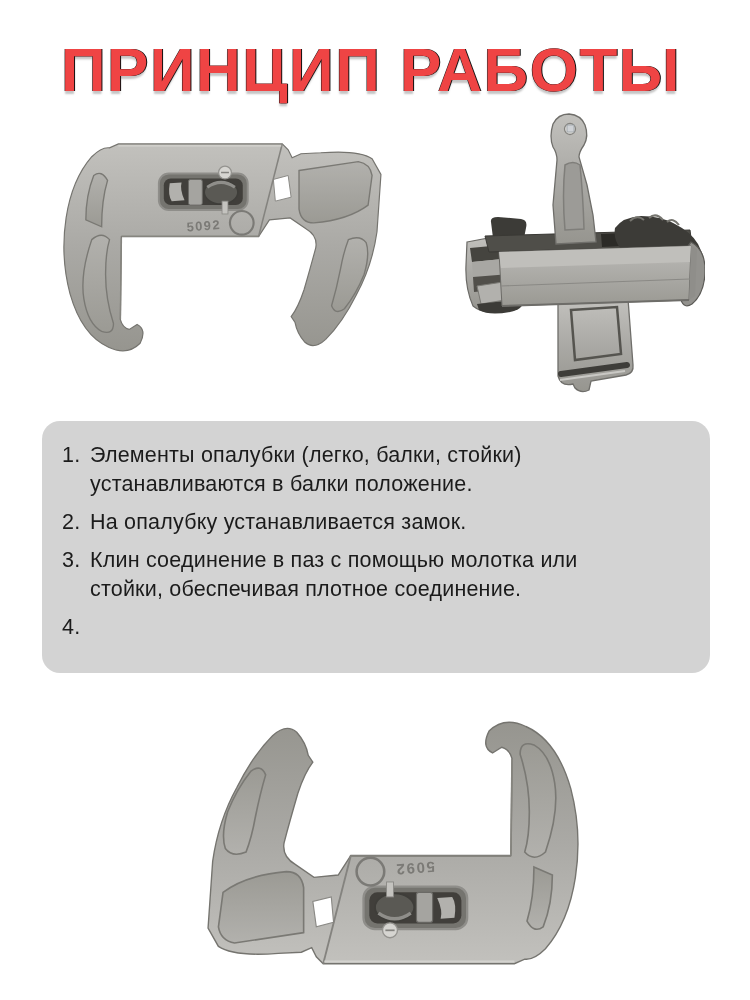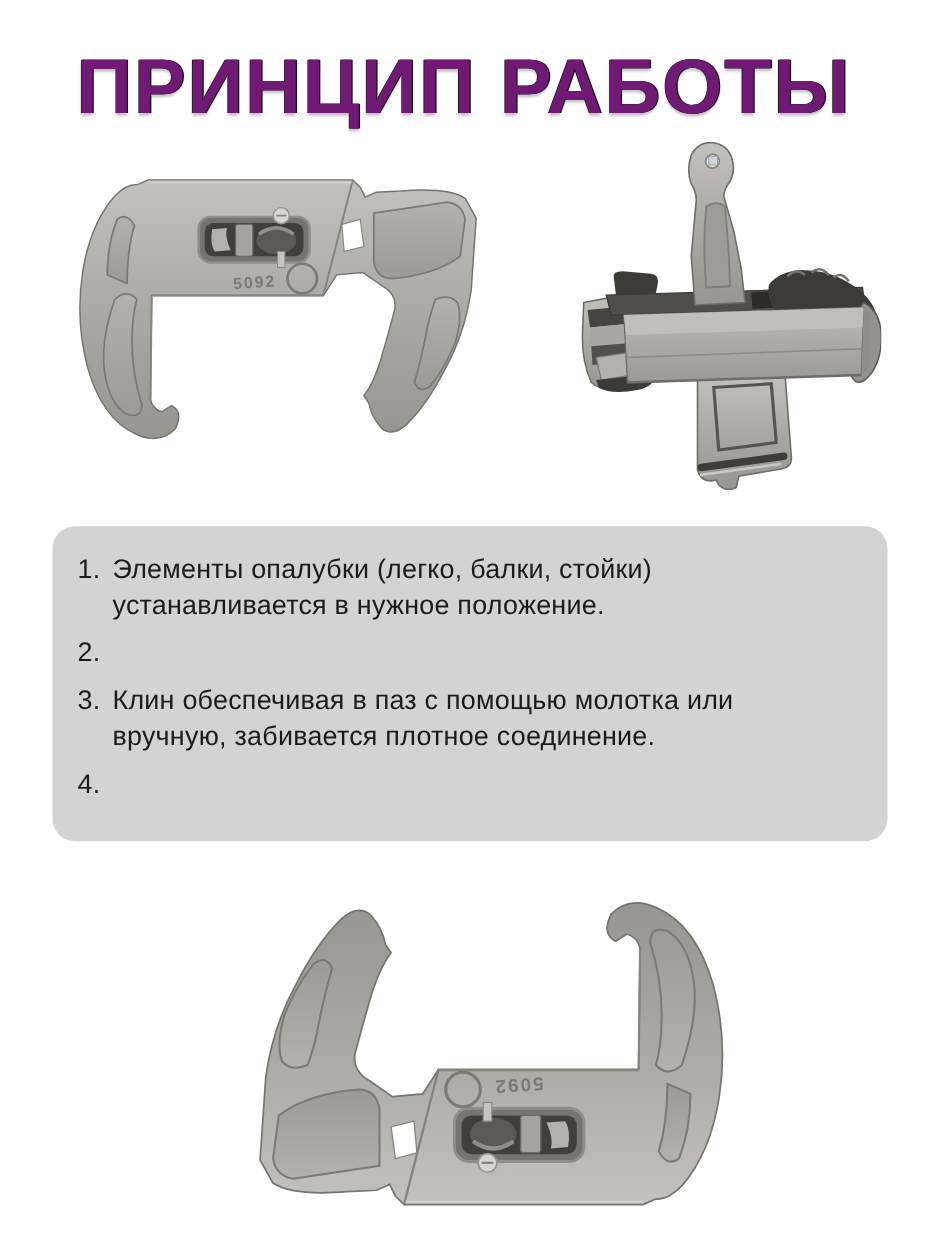--- a/index.html
+++ b/index.html
@@ -10,21 +10,21 @@
   }
   .canvas{
     position:relative;width:750px;height:1000px;
     background:#ffffff;overflow:hidden;
   }
   .title{
     position:absolute;top:34px;left:0;width:742px;
     text-align:center;
     font-size:62px;font-weight:900;
     letter-spacing:1.5px;
-    color:#701a75;
+    color:#ef4444;
     text-shadow:1px 0 0 #131313,-0.5px 0 0 #131313,0 3px 2px rgba(110,110,110,.4);
     white-space:nowrap;
   }
   .fig{position:absolute;}
   .fig-front-top{left:62px;top:136px;width:326px;height:227px;}
   .fig-side{left:465px;top:110px;width:240px;height:292px;}
   .fig-front-bottom{left:200px;top:708px;width:380px;height:265px;}
   .steps-panel{
     position:absolute;left:42px;top:421px;width:668px;height:252px;
     background:#d3d3d3;border-radius:18px;
@@ -140,31 +140,35 @@
     <path d="M36,176 L225,169" fill="none" stroke="#8a8985" stroke-width="1.2"></path>
     <path d="M226,136 L232,139 L230,186 L224,190 Z" fill="#8f8e8a"></path>
     <path d="M37,196 L224,190" fill="none" stroke="#6e6d69" stroke-width="2"></path>
   </svg>
 
   <div class="steps-panel">
     <div class="step">
       <span class="num">1.</span>
       <span class="txt">
         <span class="line">Элементы опалубки (легко, балки, стойки)</span>
-        <span class="line">устанавливается в нужное положение.</span>
+        <span class="line">устанавливаются в балки положение.</span>
       </span>
     </div>
     <div class="step">
       <span class="num">2.</span>
+      <span class="txt">
+        <span class="line">На опалубку устанавливается замок.</span>
+
+      </span>
     </div>
     <div class="step">
       <span class="num">3.</span>
       <span class="txt">
-        <span class="line">Клин обеспечивая в паз с помощью молотка или</span>
-        <span class="line">вручную, забивается плотное соединение.</span>
+        <span class="line">Клин соединение в паз с помощью молотка или</span>
+        <span class="line">стойки, обеспечивая плотное соединение.</span>
       </span>
     </div>
     <div class="step">
       <span class="num">4.</span>
       <span class="txt">
       </span>
     </div>
   </div>
 
   <svg class="fig fig-front-bottom" viewBox="0 0 330 230">

